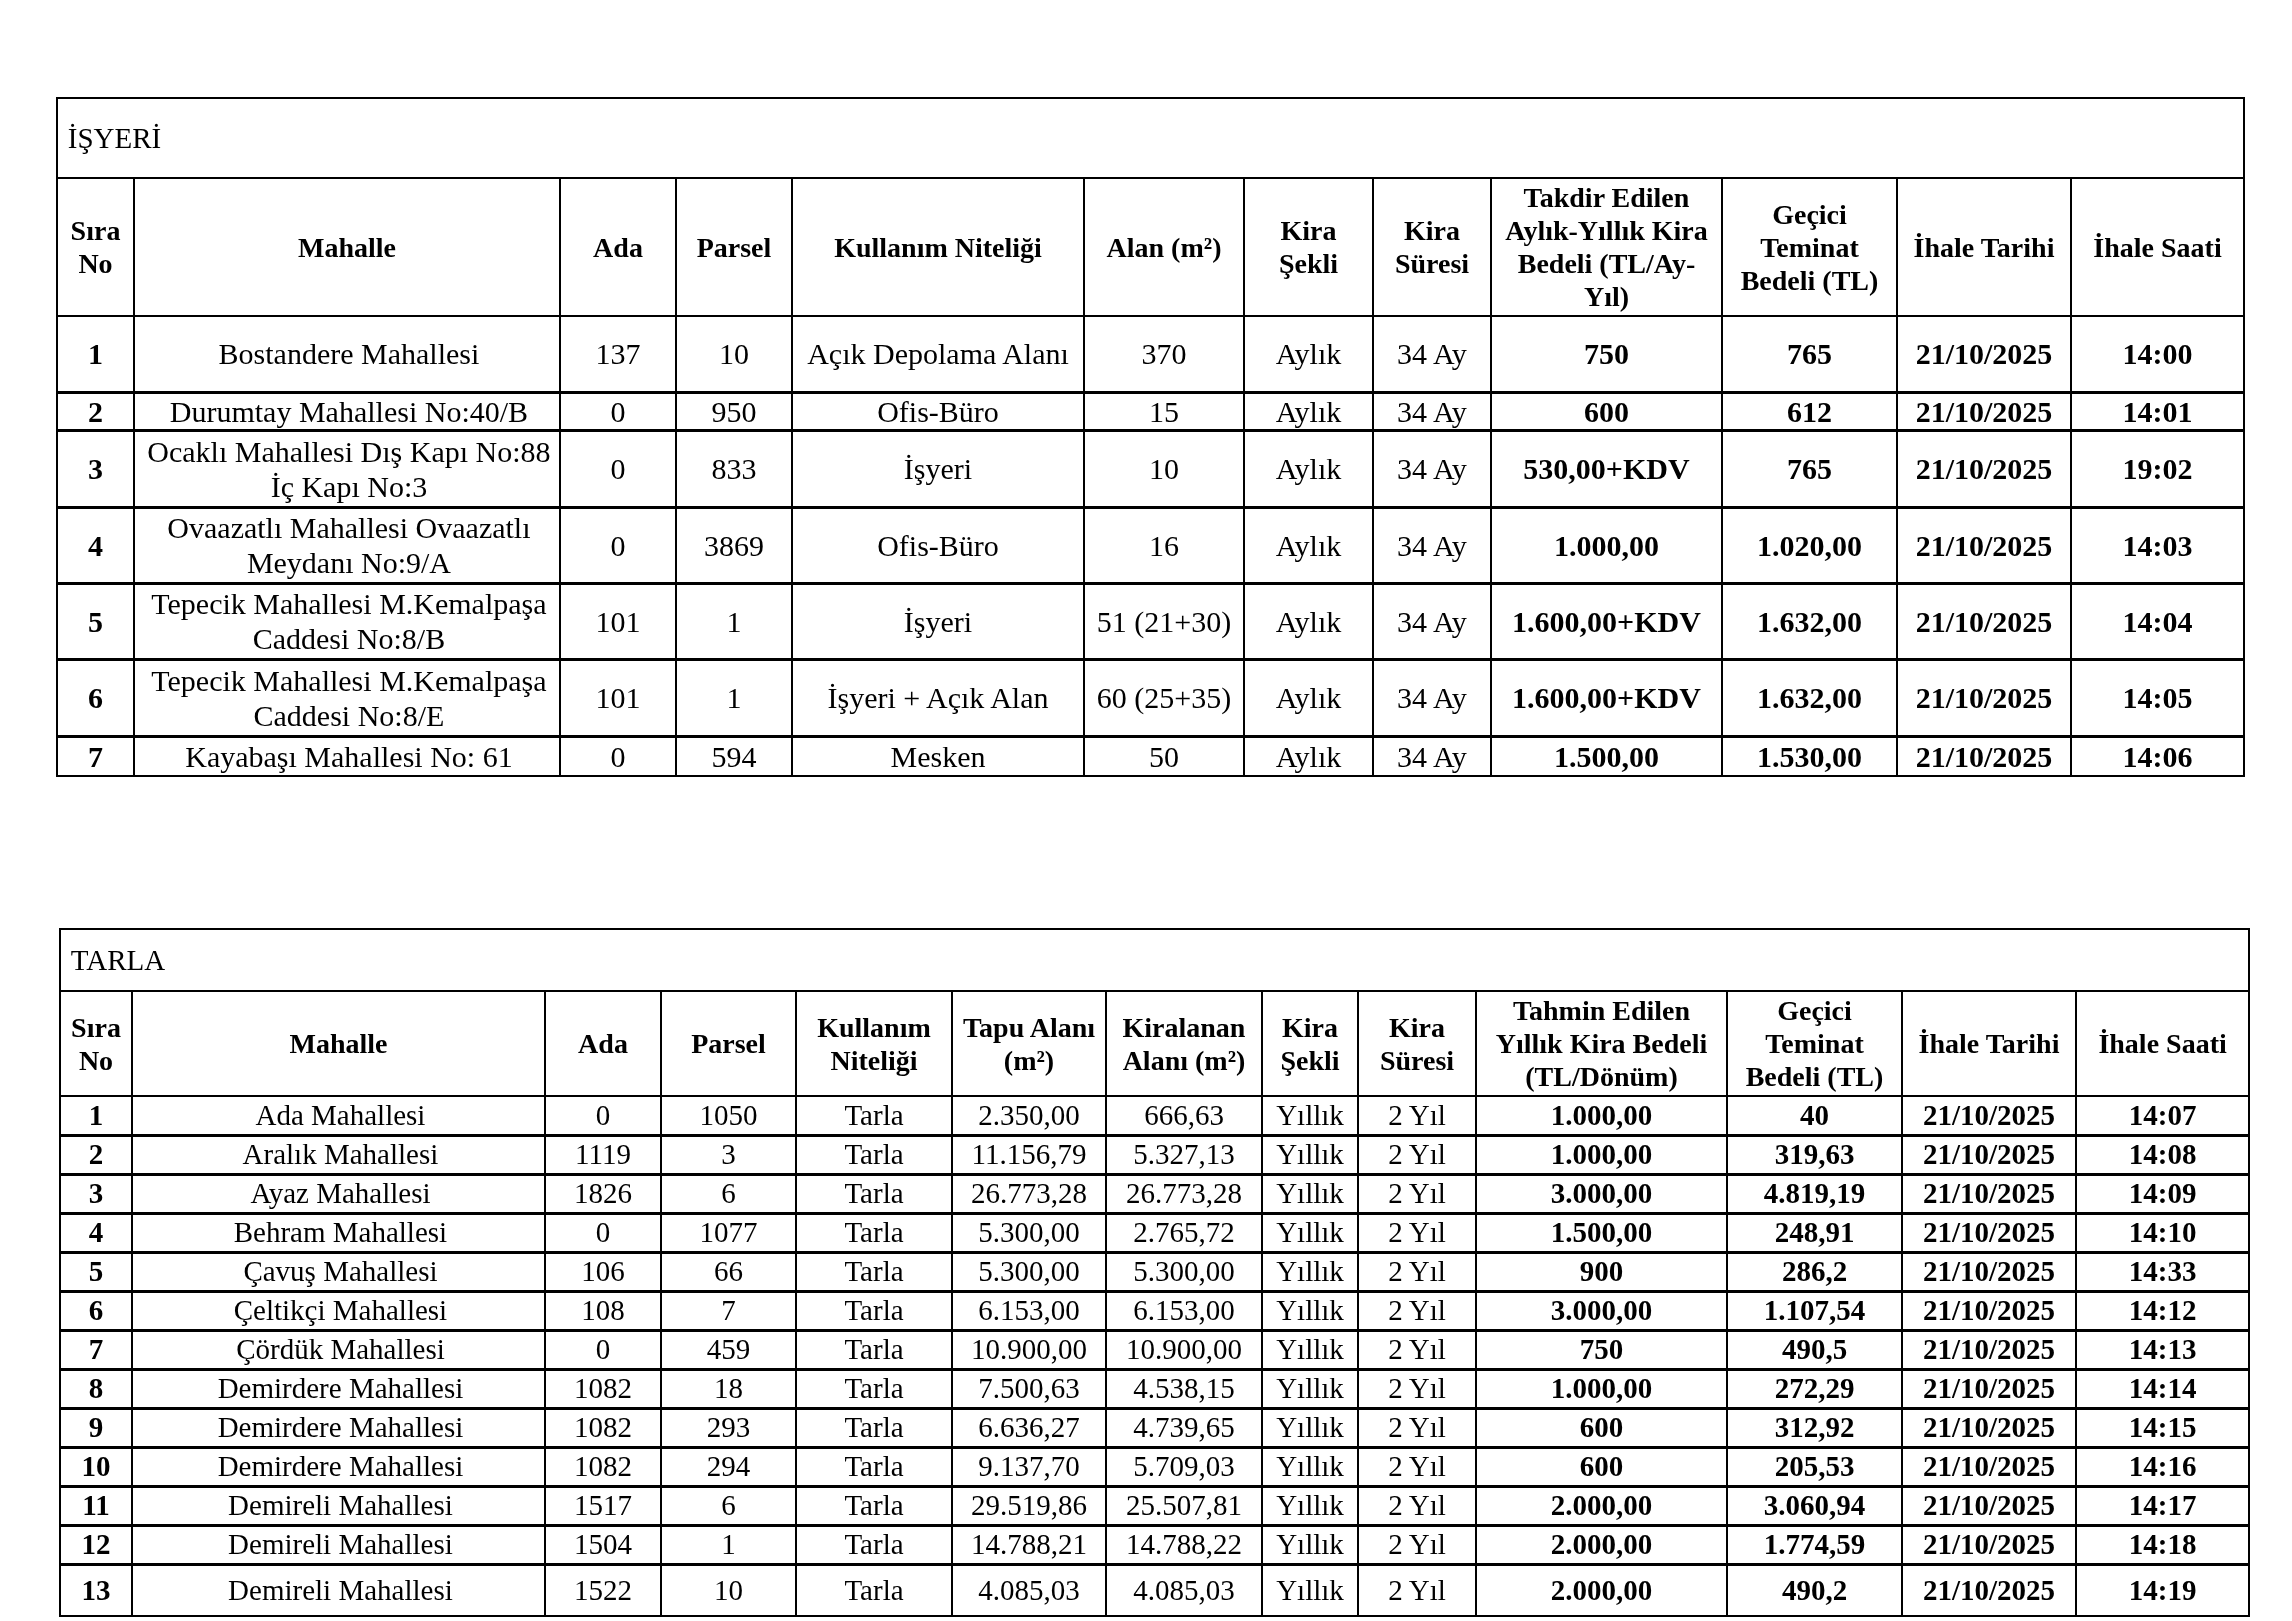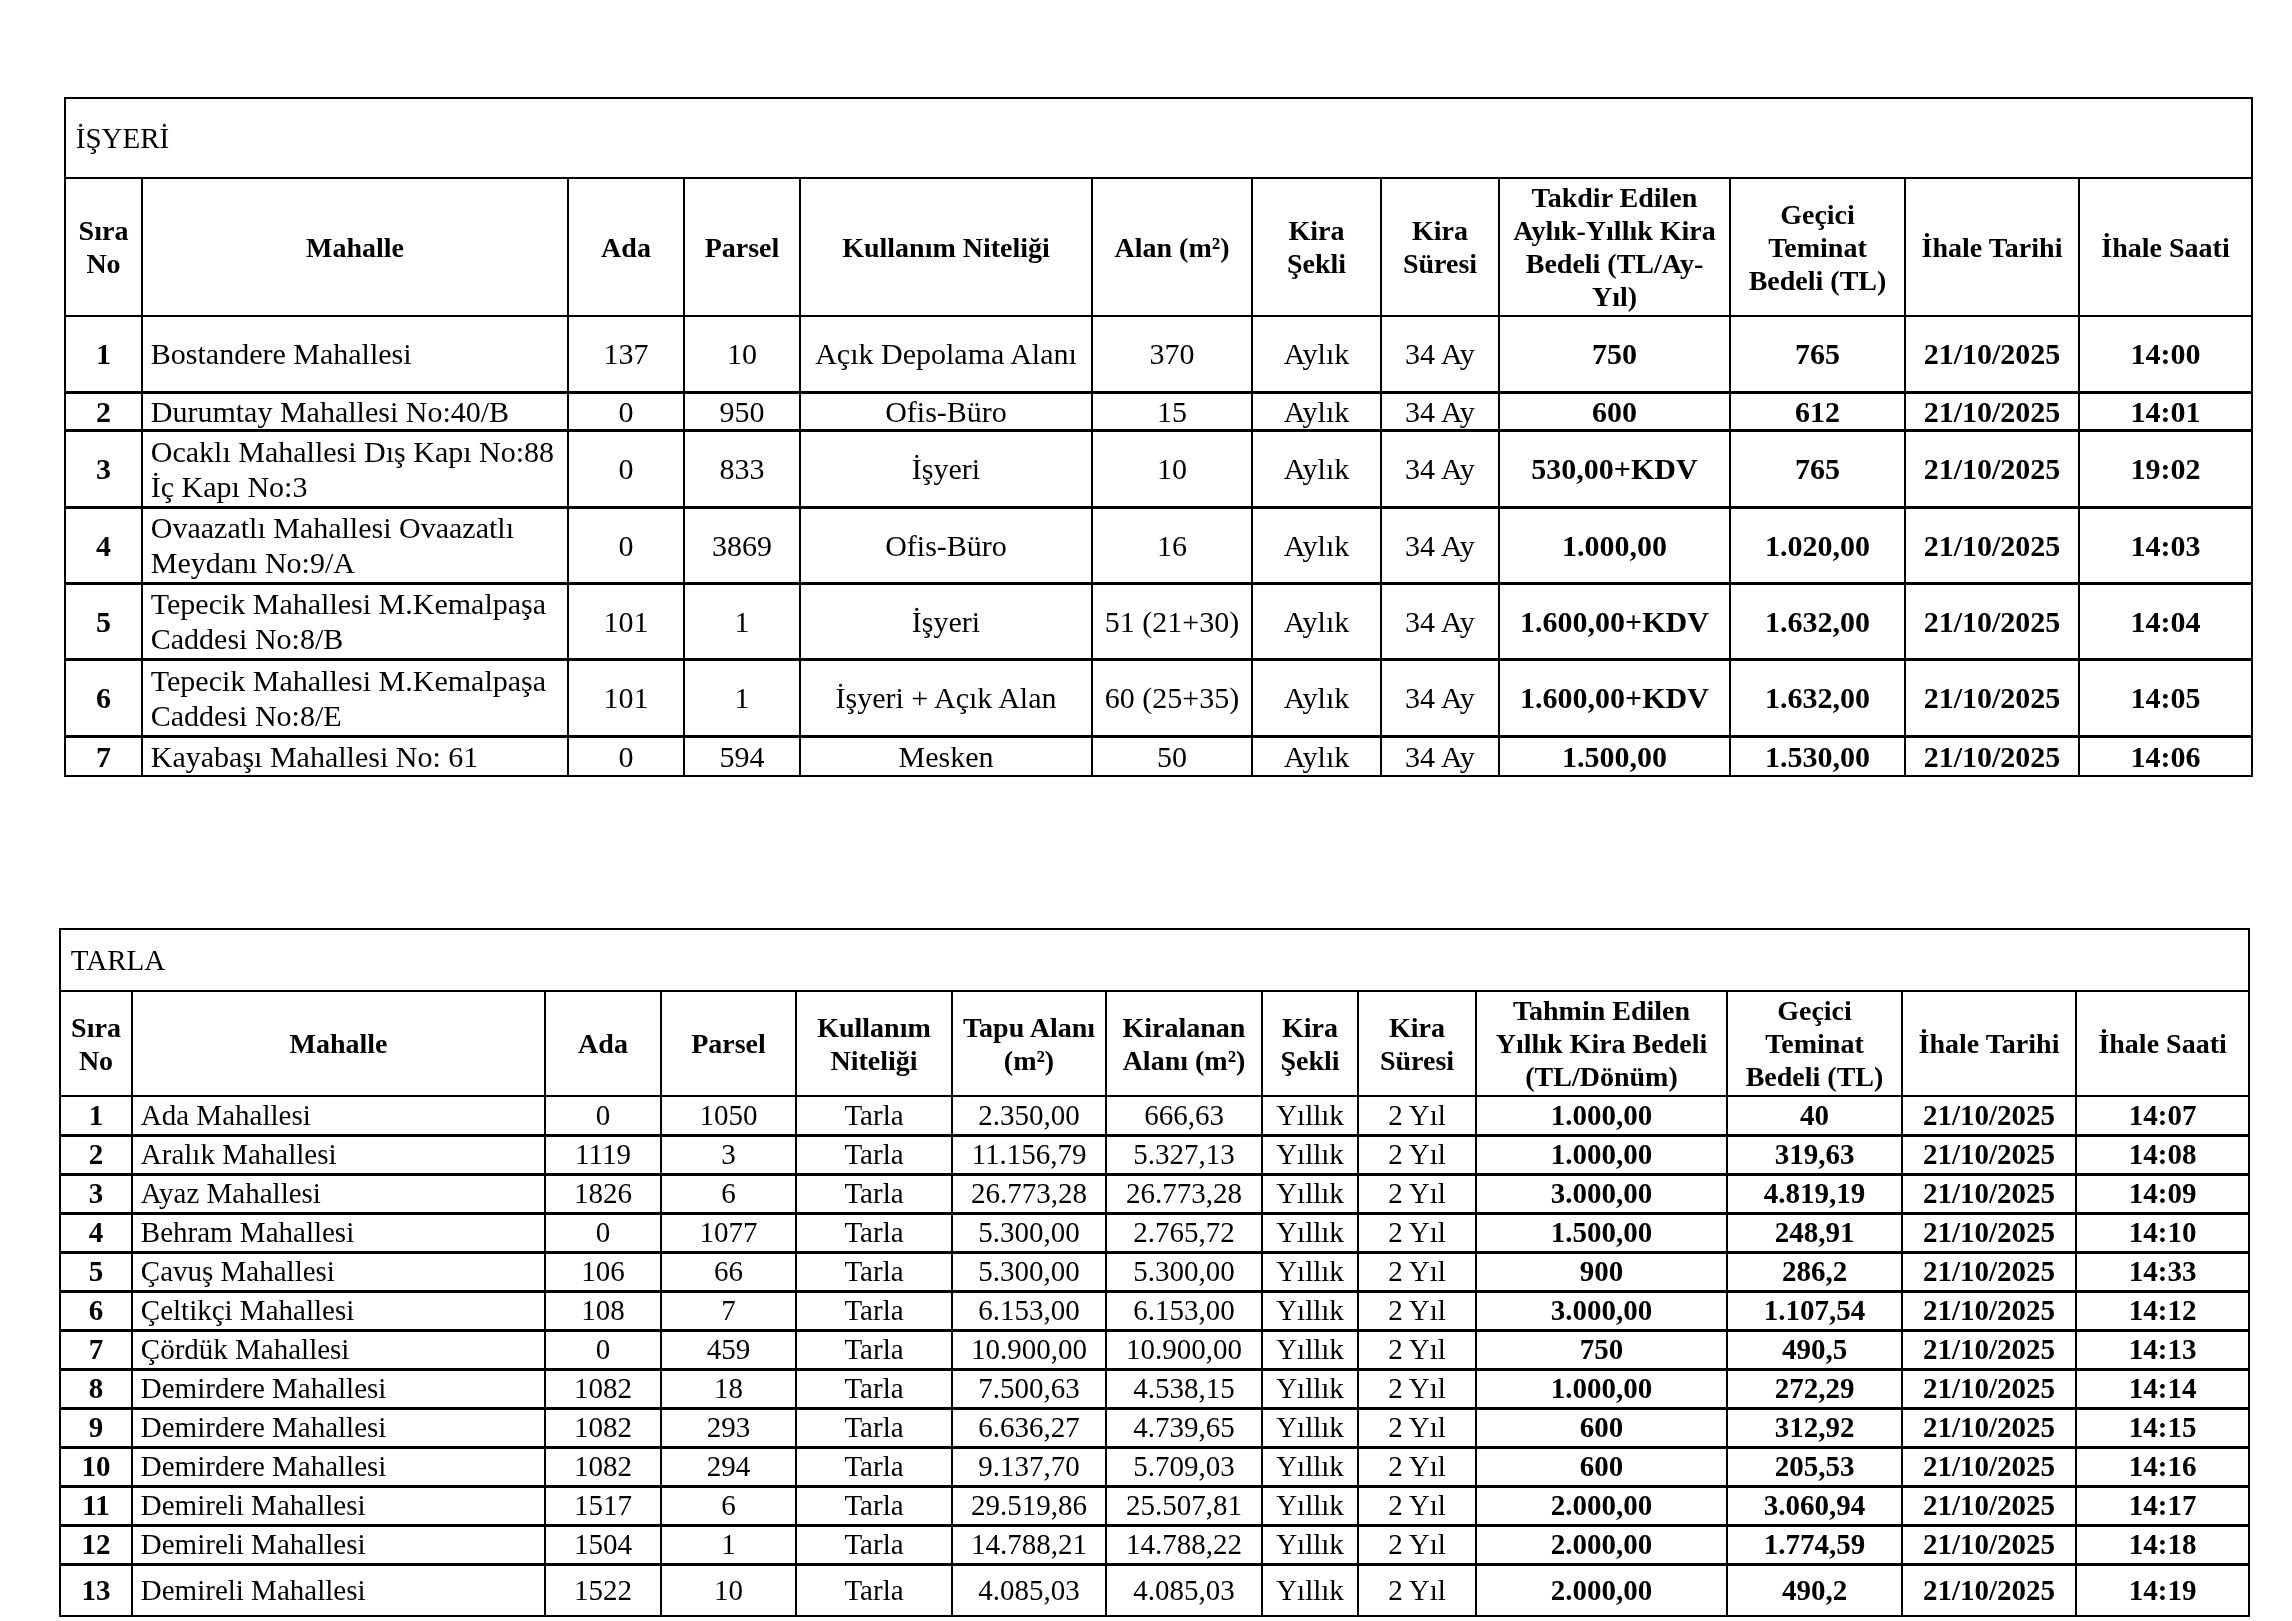--- a/index.html
+++ b/index.html
@@ -3,24 +3,24 @@
 <meta charset="utf-8">
 <style>
   html, body { margin:0; padding:0; background:#ffffff; }
   body { width:2293px; height:1621px; position:relative; overflow:hidden;
          font-family:"Liberation Serif","DejaVu Serif",serif; color:#000; }
   table { position:absolute; border-collapse:collapse; table-layout:fixed; }
   td, th { border:2px solid #000; padding:0 3.9px; text-align:center; vertical-align:middle;
            font-size:30px; line-height:35px; font-weight:normal; overflow:hidden; }
   th { font-weight:bold; font-size:28px; line-height:33px; }
   .title-cell { text-align:left; padding-left:9.8px; font-size:29px; border:2.9px solid #000; }
-  .left { text-align:left; padding-left:7.8px; }
+  .left { text-align:center; padding-left:7.8px; }
   .b { font-weight:bold; }
   tr.thick td { border-top:3.9px solid #000; }
-  #t1 { left:64px; top:97px; width:2188px; border:2.9px solid #000; }
+  #t1 { left:56px; top:97px; width:2188px; border:2.9px solid #000; }
   #t2 { left:59px; top:928px; width:2188px; border:2.9px solid #000; }
   #t2 td { font-size:29px; line-height:33px; }
 </style>
 </head>
 <body>
 
 <table id="t1">
   <colgroup>
     <col style="width:77px">
       <col style="width:426px">

